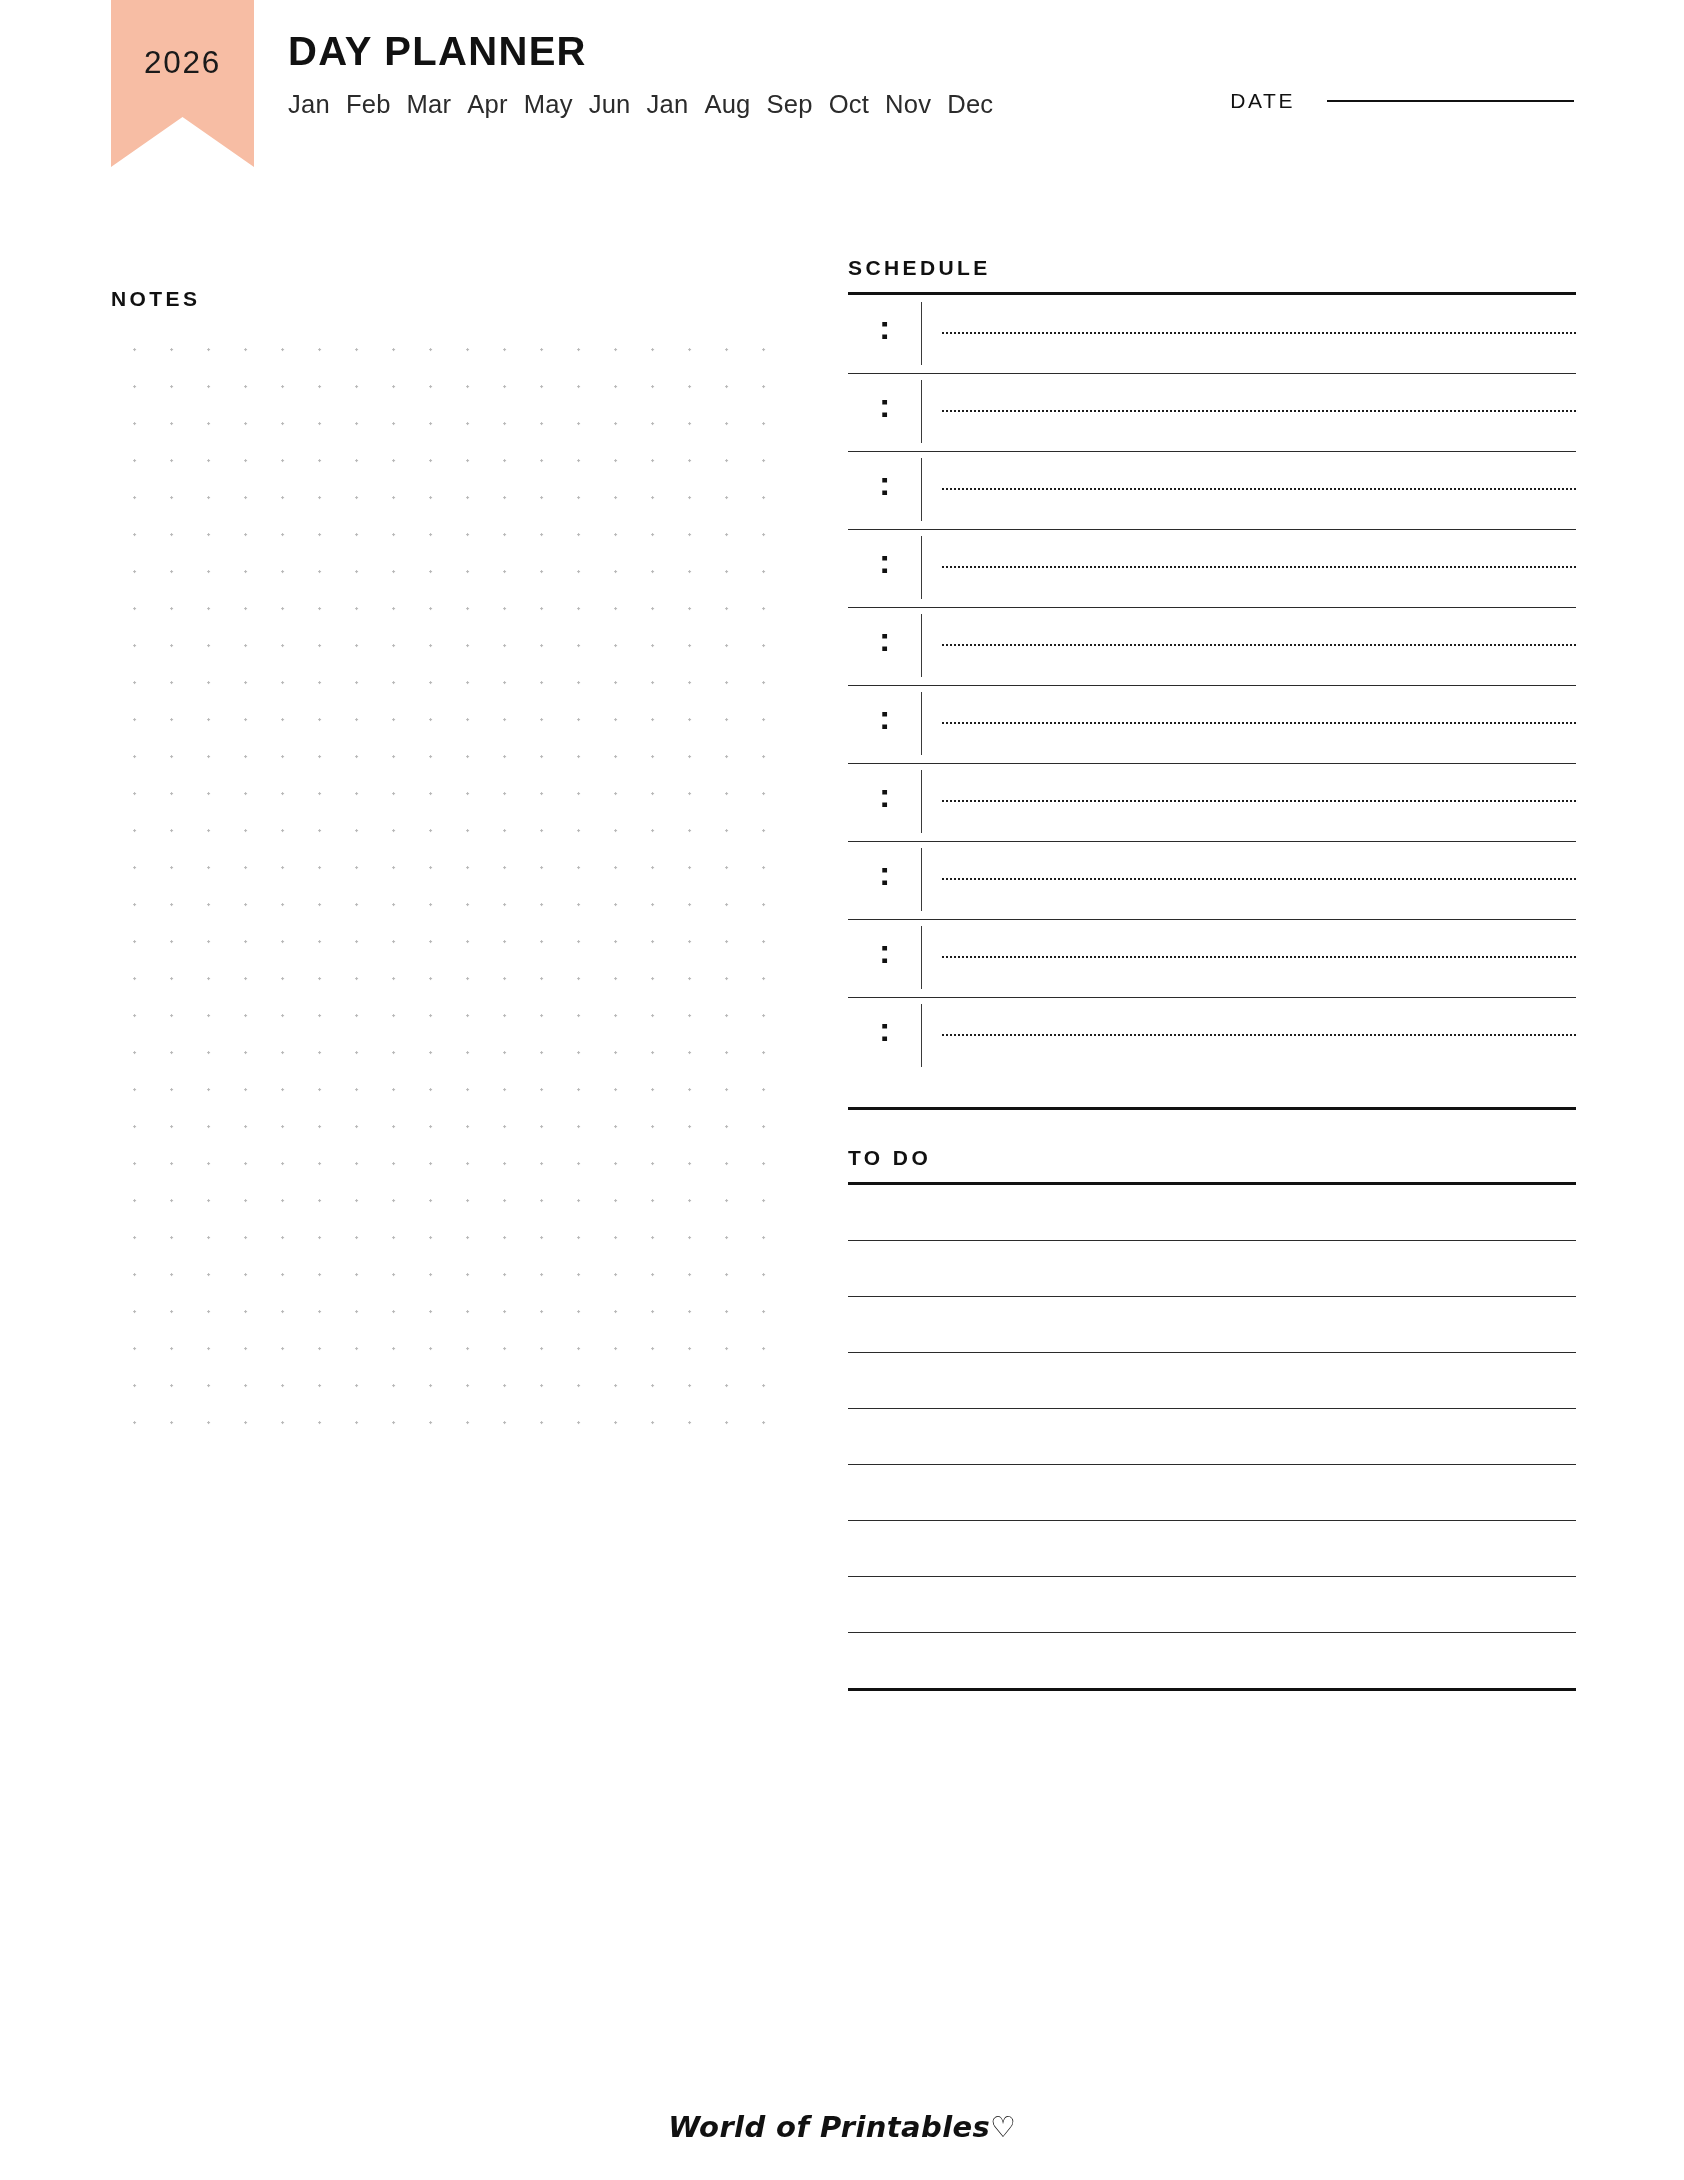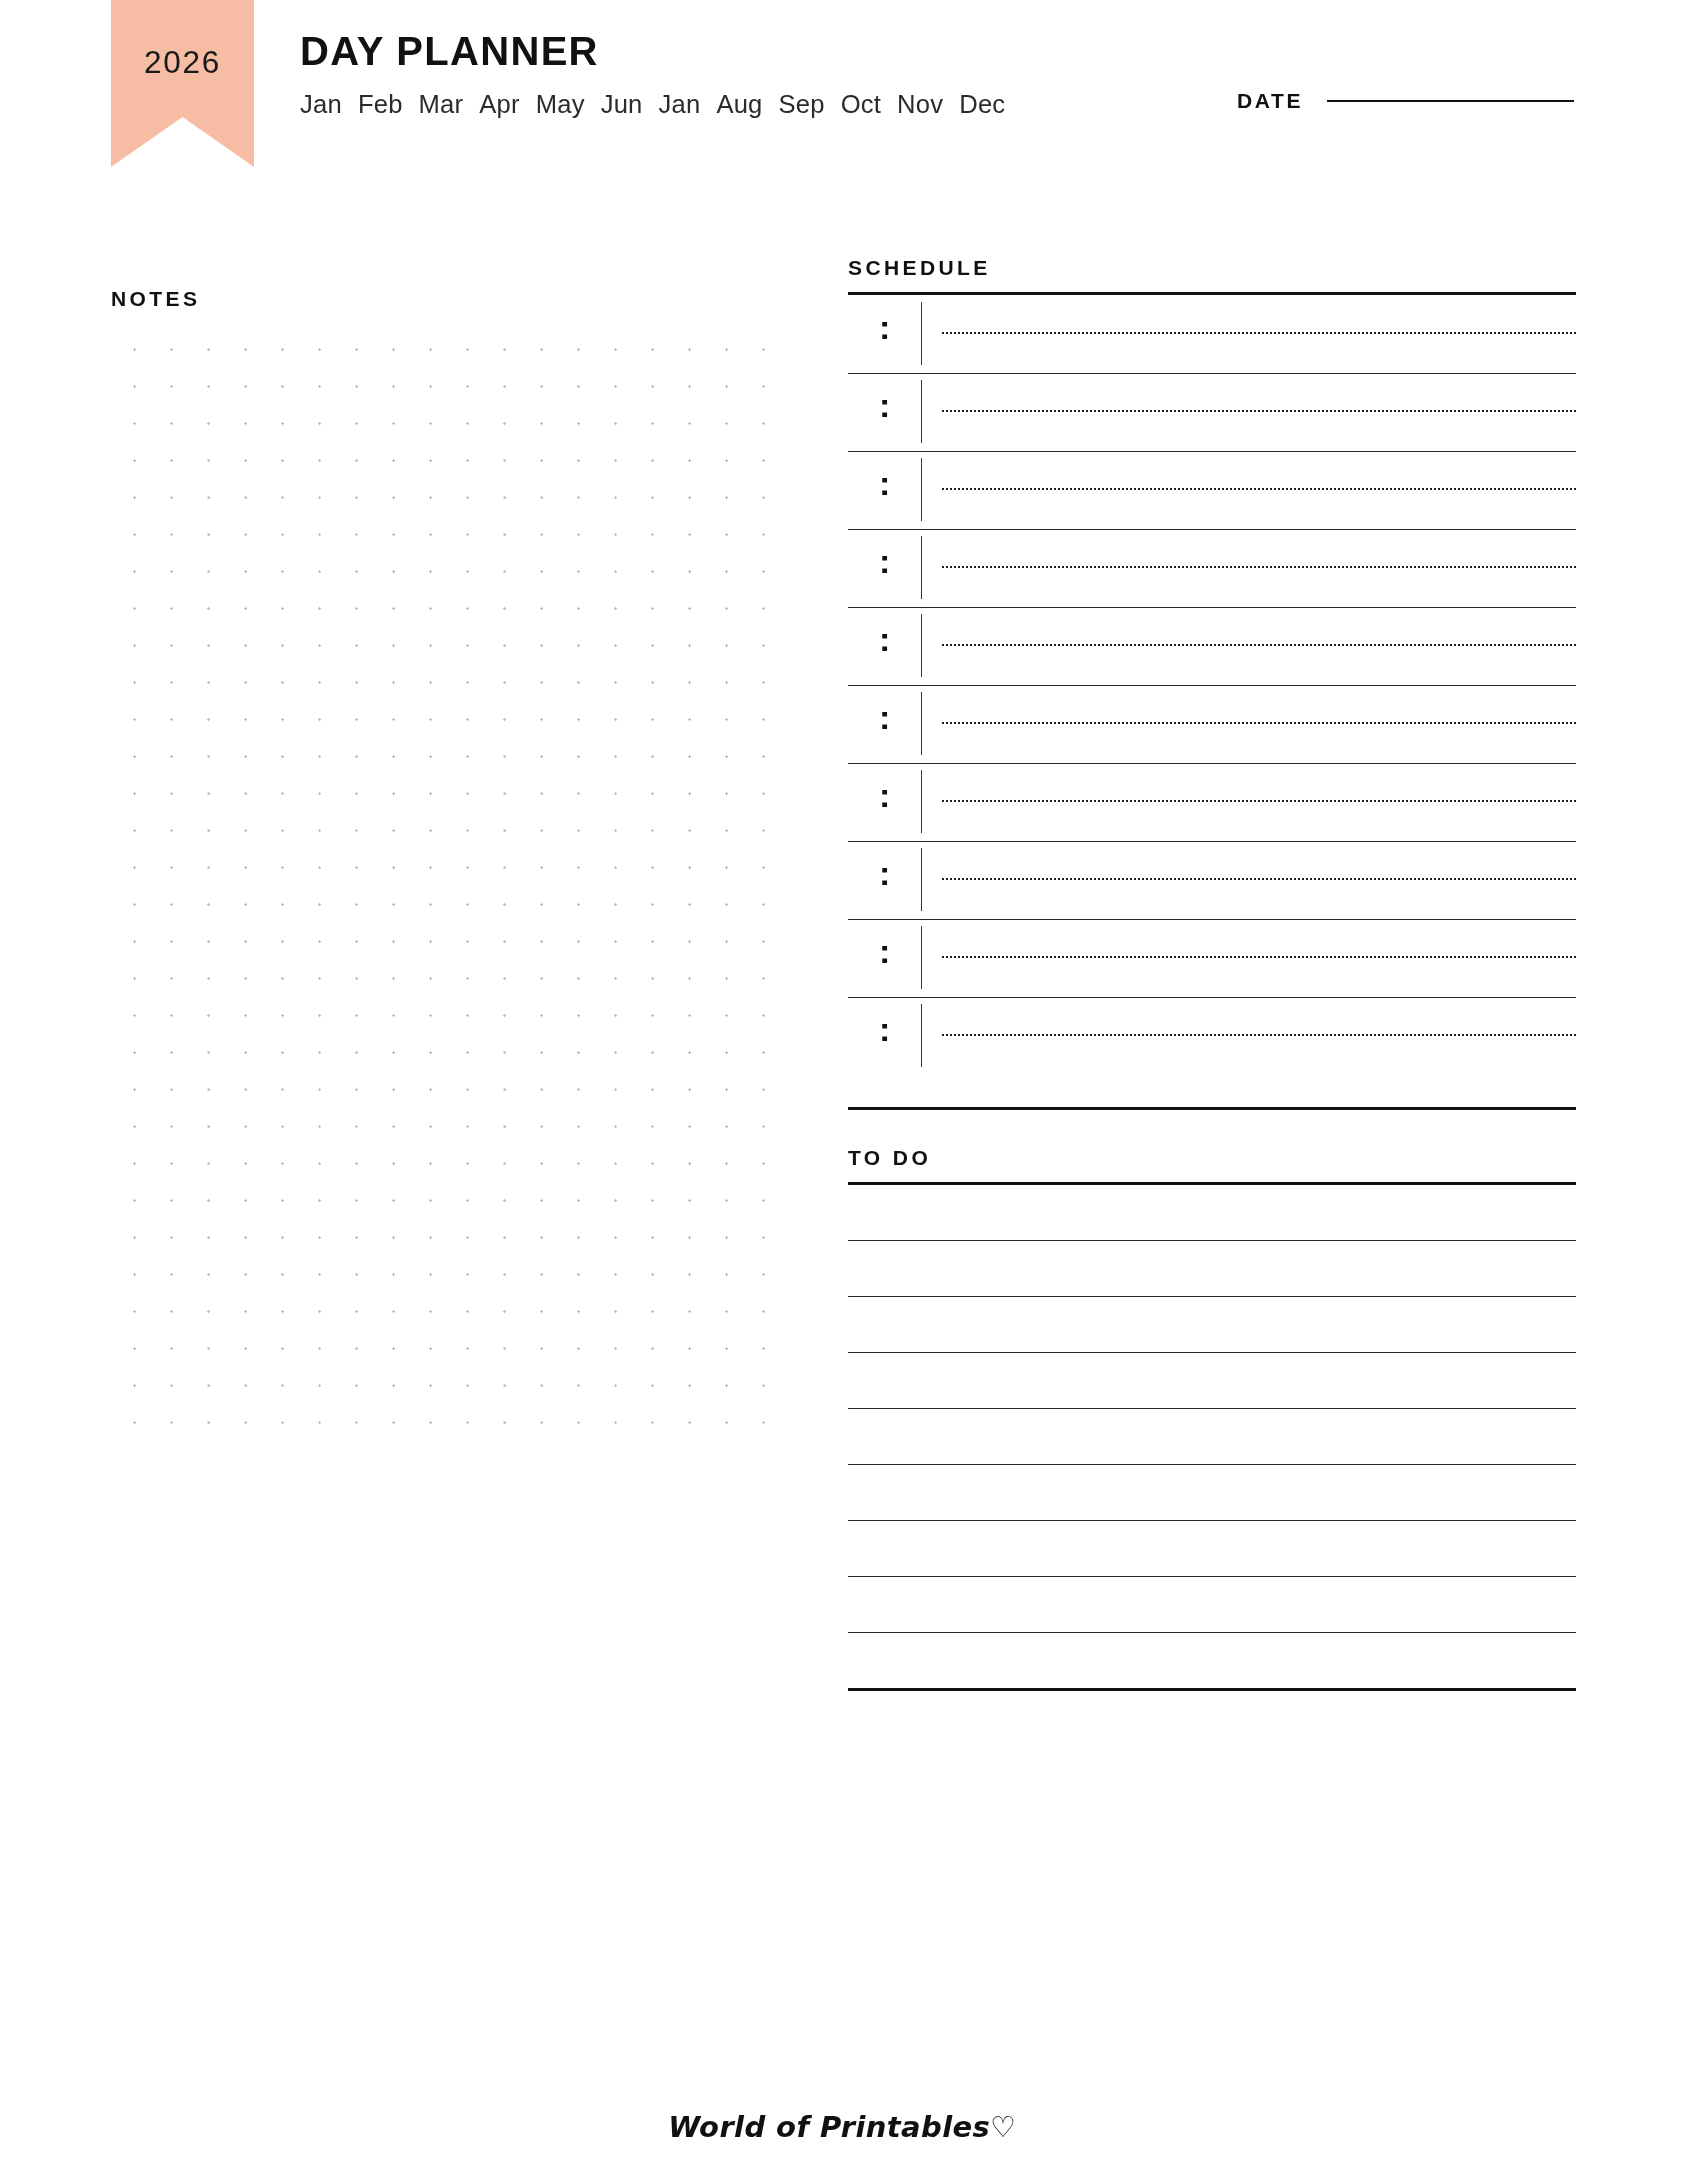--- a/index.html
+++ b/index.html
@@ -41,21 +41,21 @@
   }
   .year-ribbon span {
     margin-top: 44px;
     font-size: 31.5px;
     letter-spacing: 1.7px;
     font-weight: 500;
     color: #1a1a1a;
   }
   .title-block {
     position: absolute;
-    left: 300px;
+    left: 288px;
     top: 31px;
   }
   .planner-title {
     font-size: 40px;
     font-weight: bold;
     letter-spacing: 1.3px;
     color: #111111;
     line-height: 1;
   }
   .months {
@@ -70,23 +70,23 @@
 
   .date-block {
     position: absolute;
     right: 111px;
     top: 89px;
     display: flex;
     align-items: center;
   }
   .date-label {
     font-size: 21px;
-    font-weight: bold;
+    font-weight: normal;
     letter-spacing: 2.6px;
-    margin-right: 24px;
+    margin-right: 32px;
   }
   .date-line {
     width: 247px;
     border-bottom: 2.1px solid #111111;
     height: 0.9px;
   }
 
   
   .col-left {
     position: absolute;

